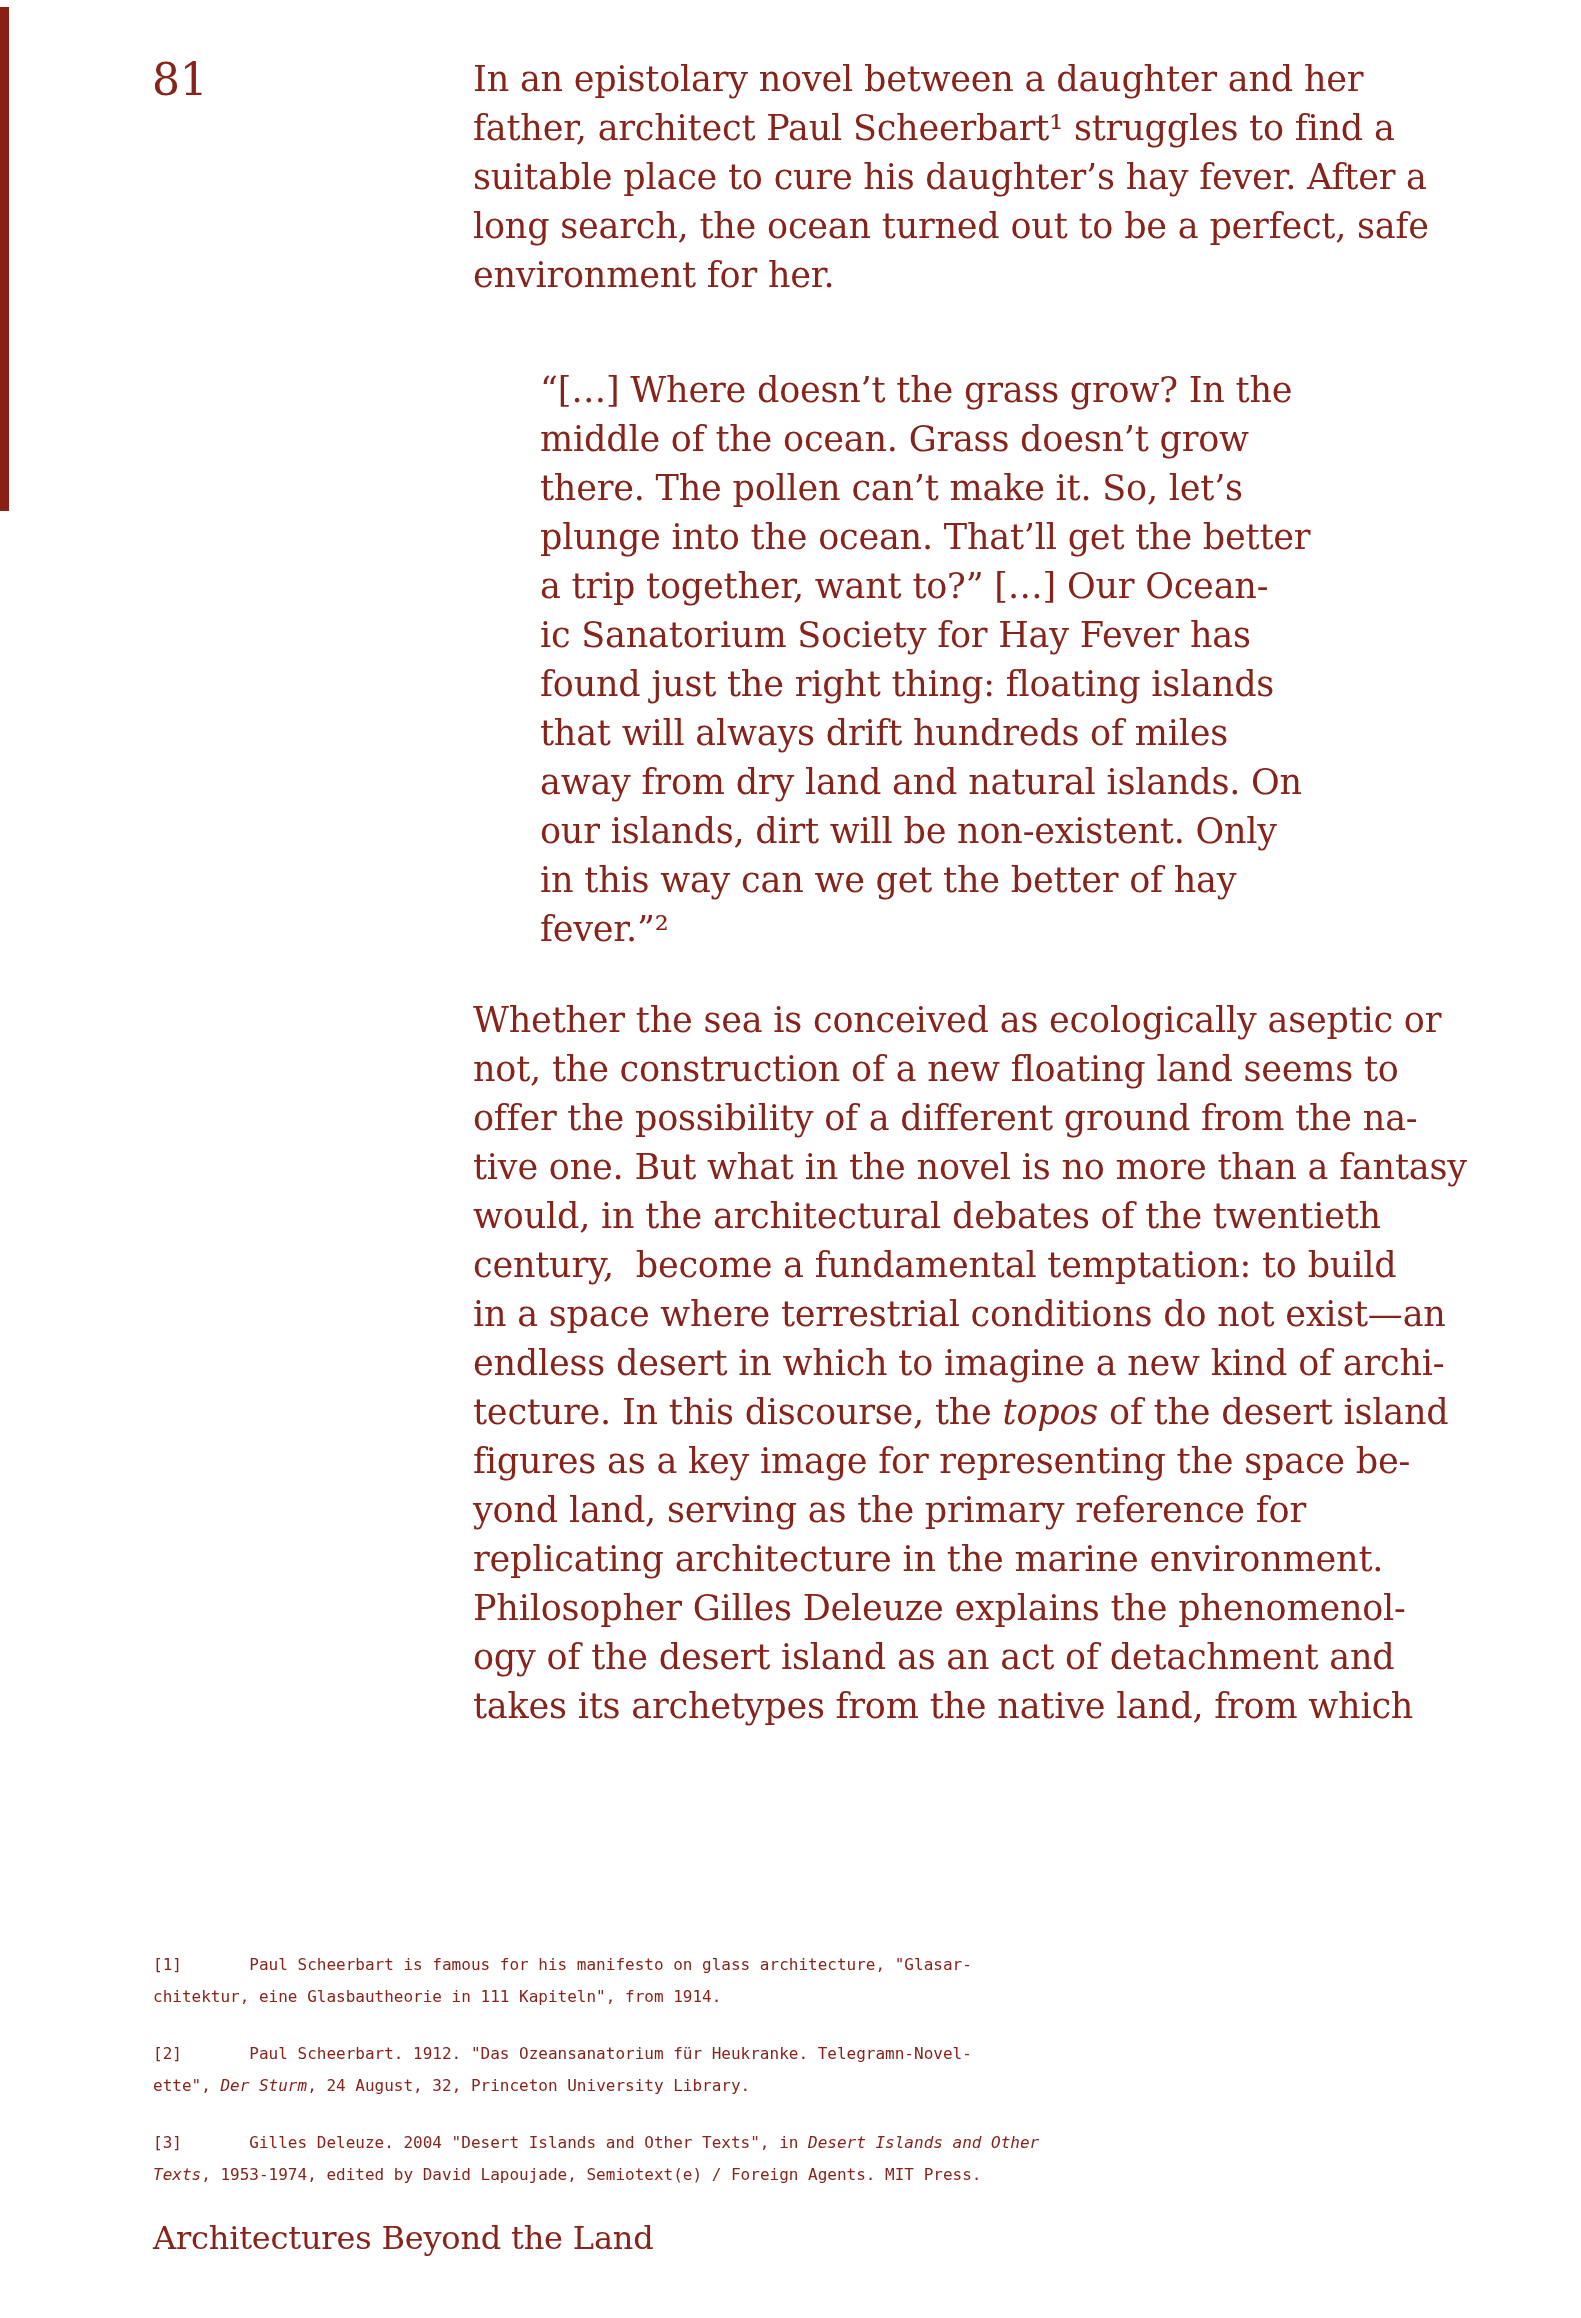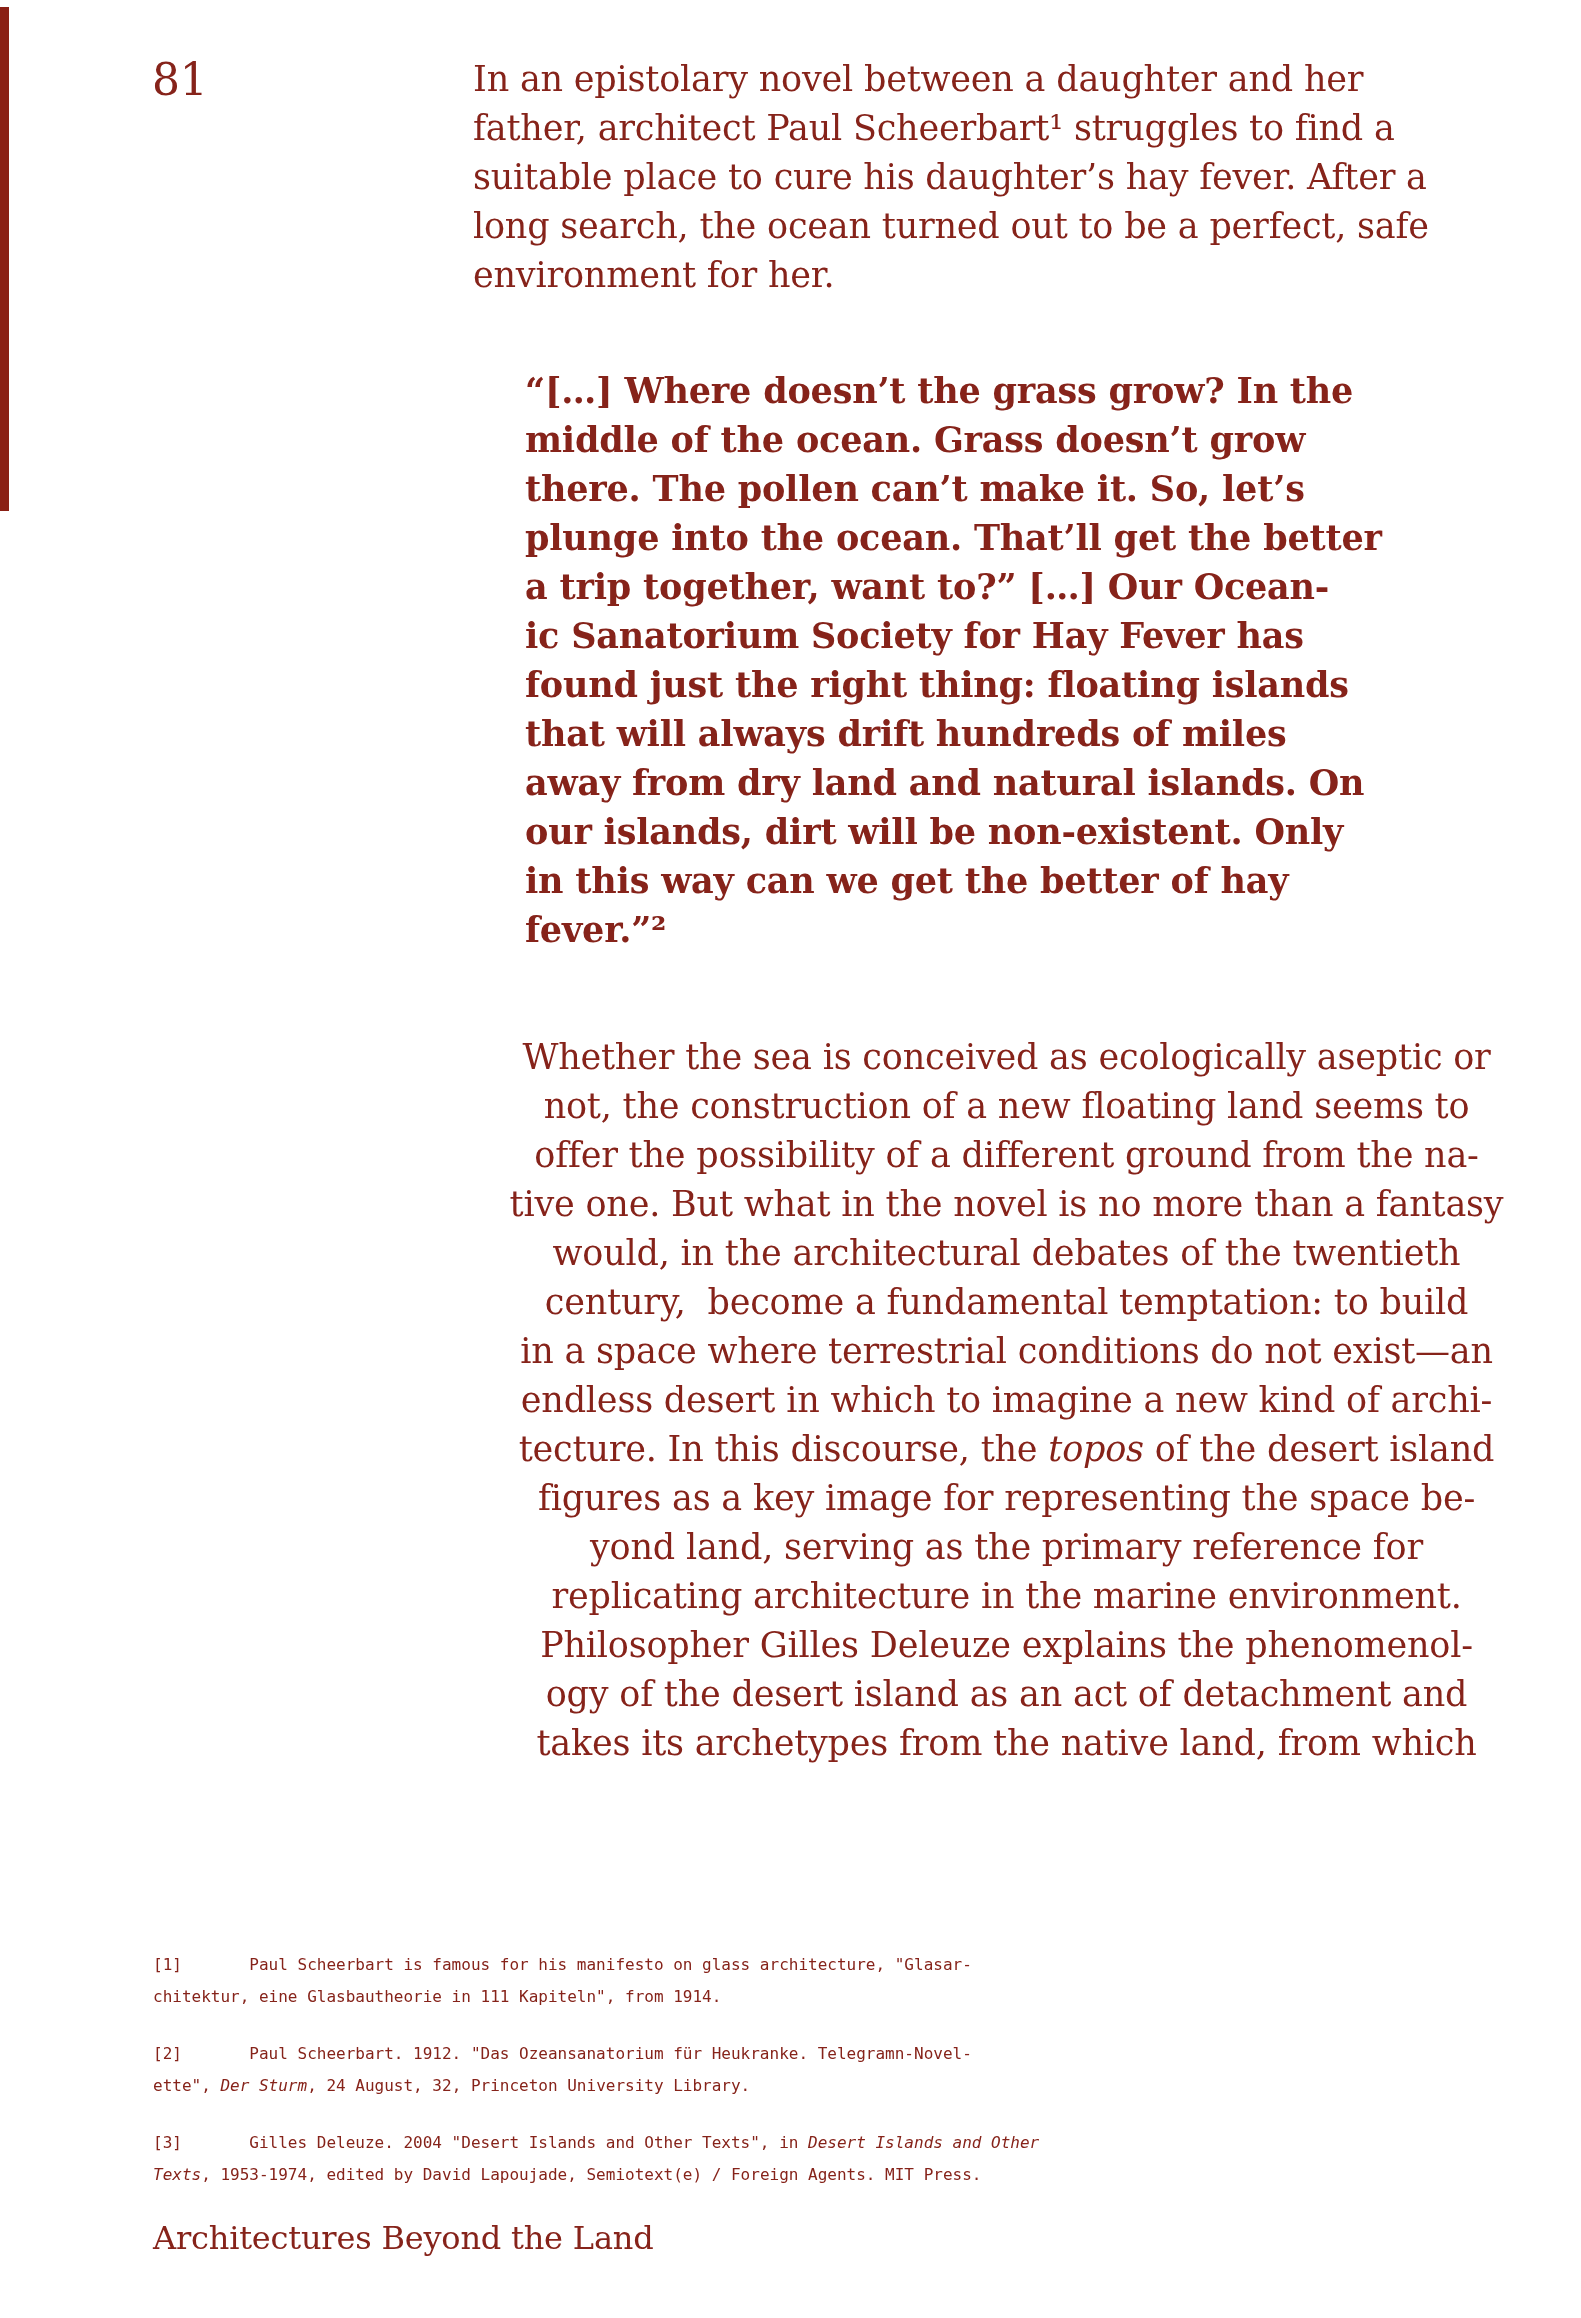--- a/index.html
+++ b/index.html
@@ -36,26 +36,24 @@
     left: 473px;
     top: 55px;
     width: 1067px;
     font-family: "DejaVu Serif", "Liberation Serif", serif;
     font-size: 35px;
     line-height: 49px;
     letter-spacing: -0.2px;
   }
   #quote {
     margin-top: 66px;
-    margin-left: 52px;
-    font-weight: bold;
+    margin-left: 67px;
   }
   #para2 {
-    margin-top: 79px;
-    text-align: center;
+    margin-top: 42px;
   }
   .line {
     white-space: pre;
   }
   .it {
     font-style: italic;
   }
   #footnotes {
     position: absolute;
     left: 153px;

